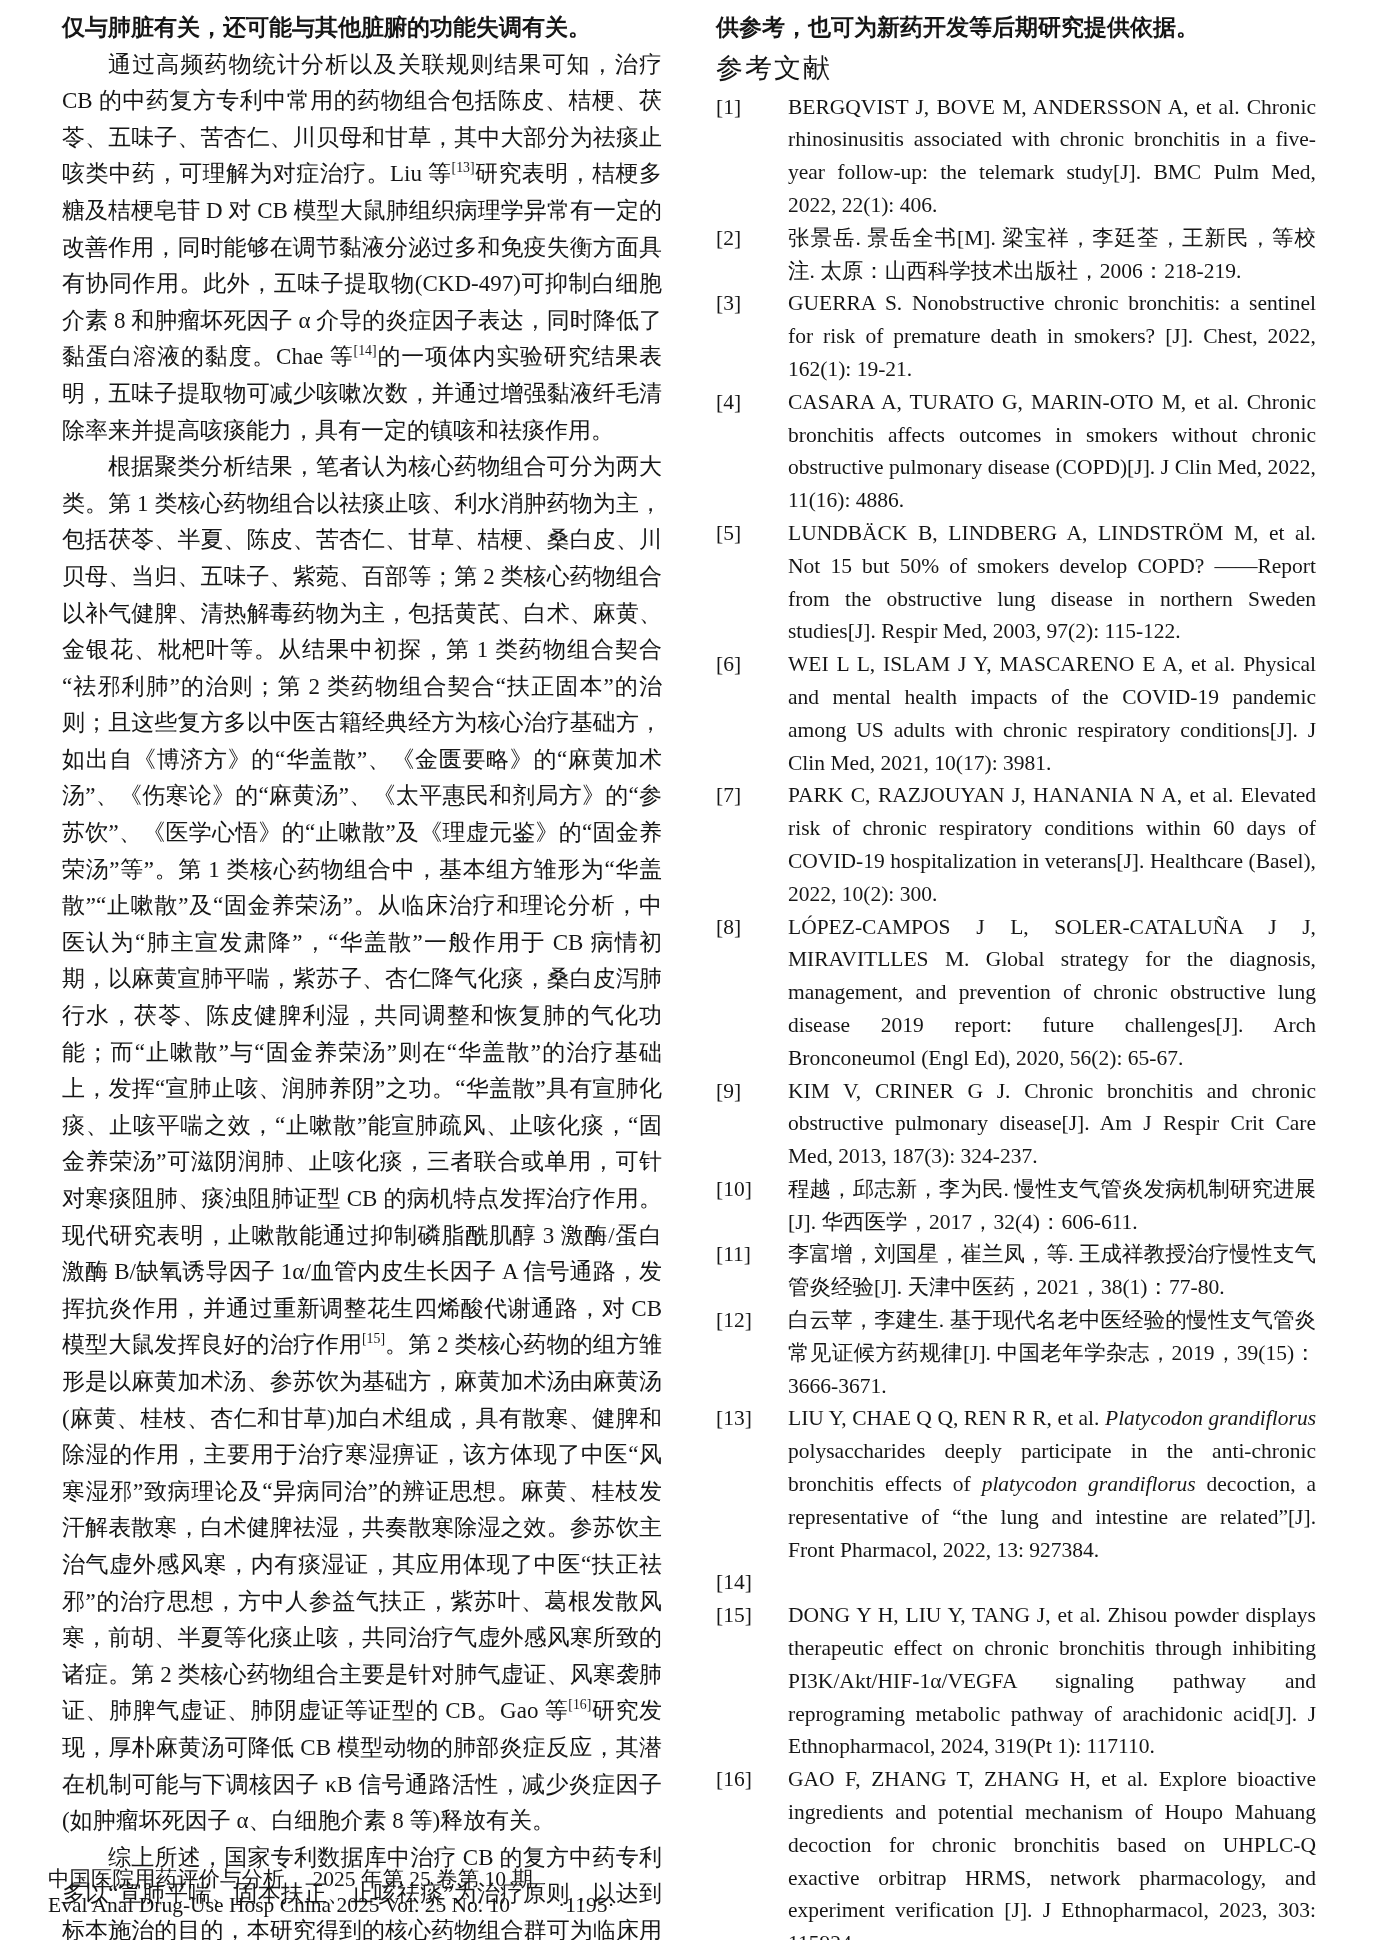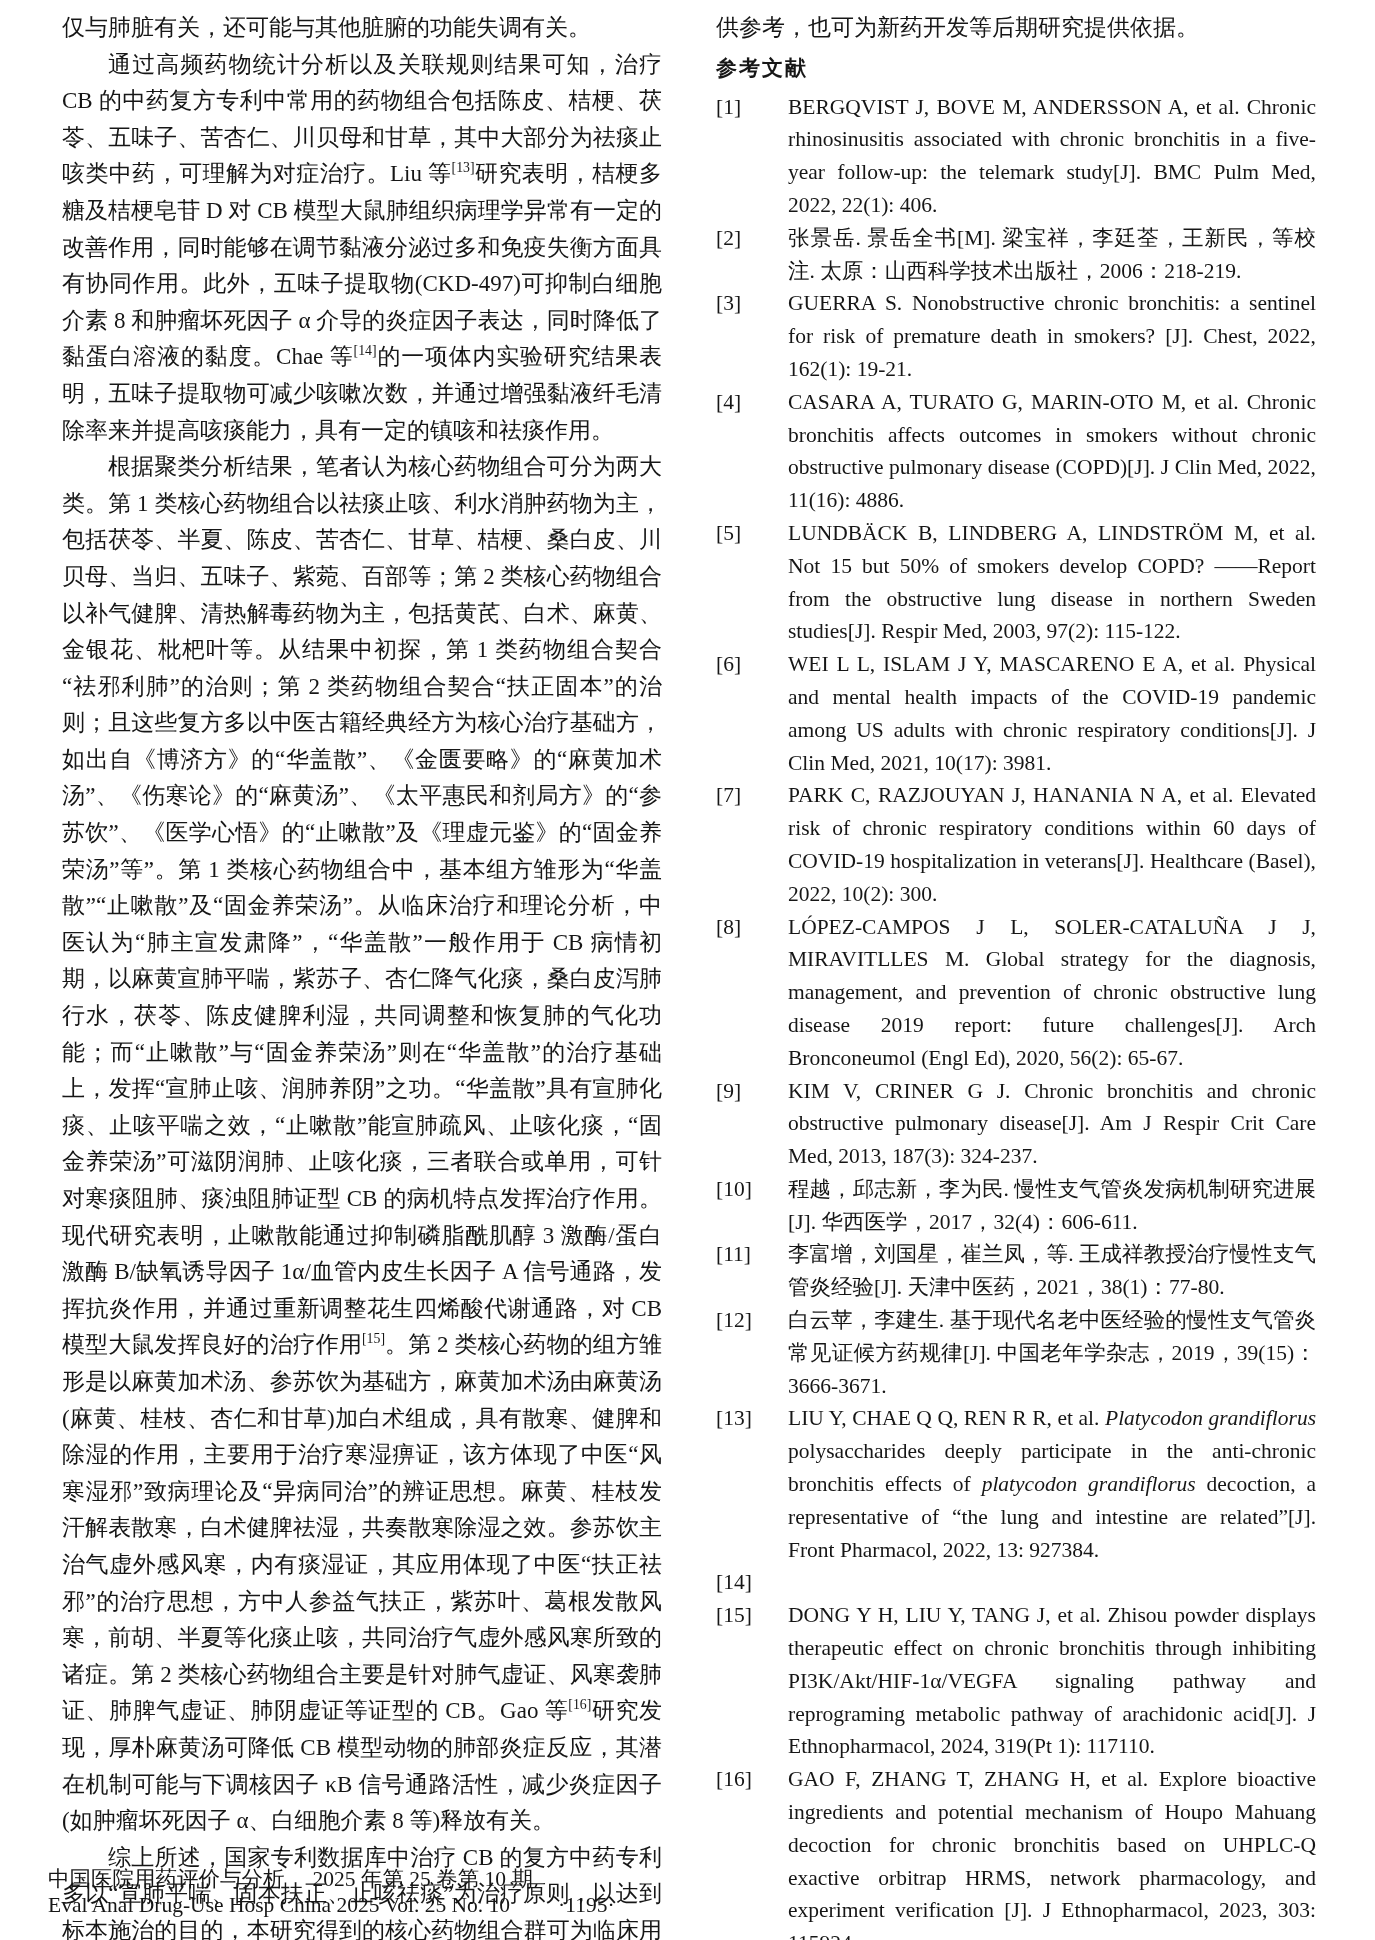--- a/index.html
+++ b/index.html
@@ -10,29 +10,29 @@
     color:#161616;
     -webkit-font-smoothing:antialiased;
   }
   .page { position:relative; width:100%; height:100%; padding:10px 58px 0 62px; }
   .columns { display:flex; gap:54px; }
   .col { width:600px; }
 
   
   .col-left { font-size:23px; line-height:36.6px; text-align:justify; text-justify:inter-ideograph; }
   .para { text-indent:2em; }
-  .para.no-indent { text-indent:0; }
+  .para.no-indent { text-indent:0;font-weight:bold; }
   sup.cite { font-size:0.6em; vertical-align:super; line-height:0; }
 
   
   .col-right { font-size:23px; line-height:36.6px; }
   .intro { text-align:justify; }
   .refs-heading {
     font-family:"Liberation Sans","DejaVu Sans",sans-serif;
-    font-weight:bold; font-size:21px; line-height:42px; letter-spacing:2px;
+    font-weight:normal; font-size:27px; line-height:42px; letter-spacing:2px;
   }
   .ref-list { font-size:21.5px; line-height:32.8px; margin-top:2px; }
   .ref { display:flex; }
   .ref-label { flex:0 0 72px; }
   .ref-text { flex:1; text-align:justify; }
   .ref-text i { font-style:italic;font-family:Liberation Serif, serif; }
 
   
   .footer {
     position:absolute; left:48px; right:58px; bottom:22px;

